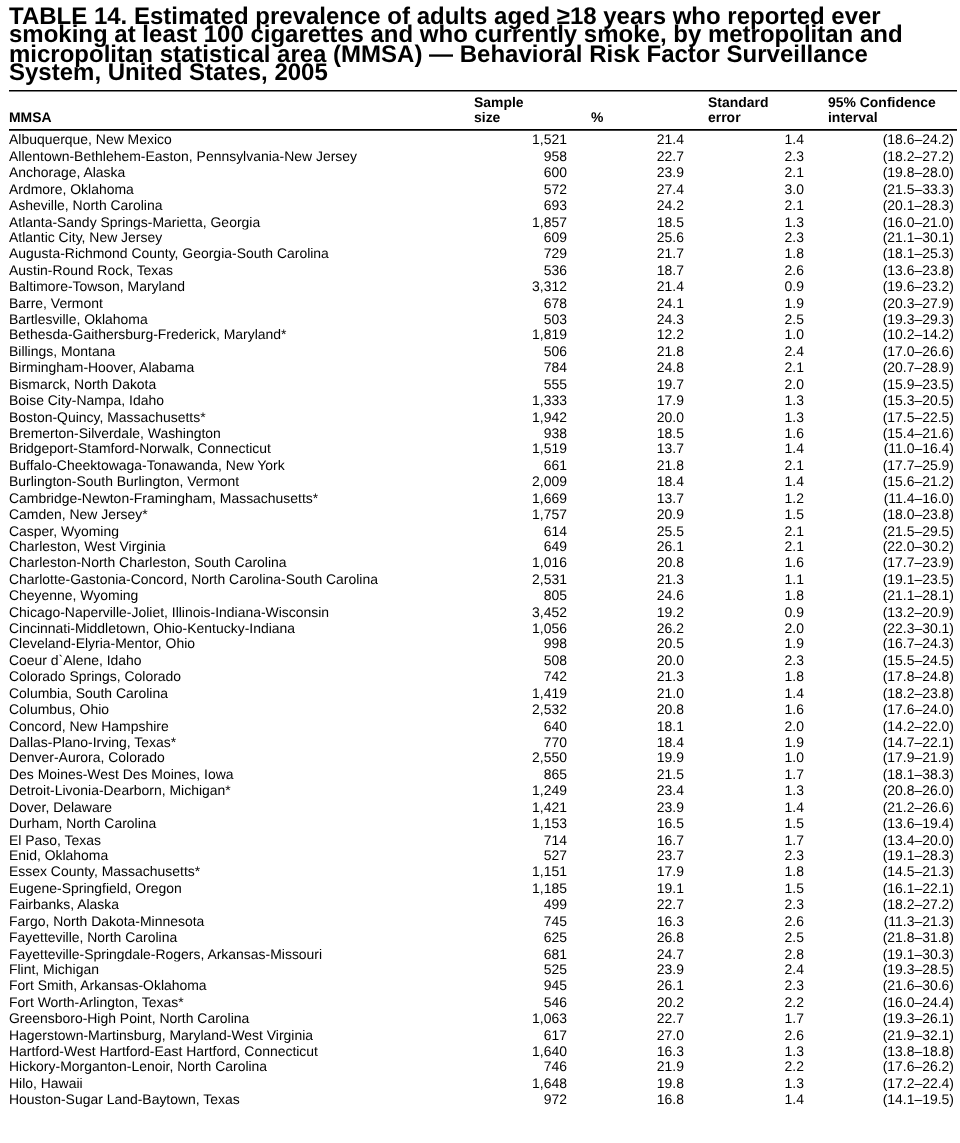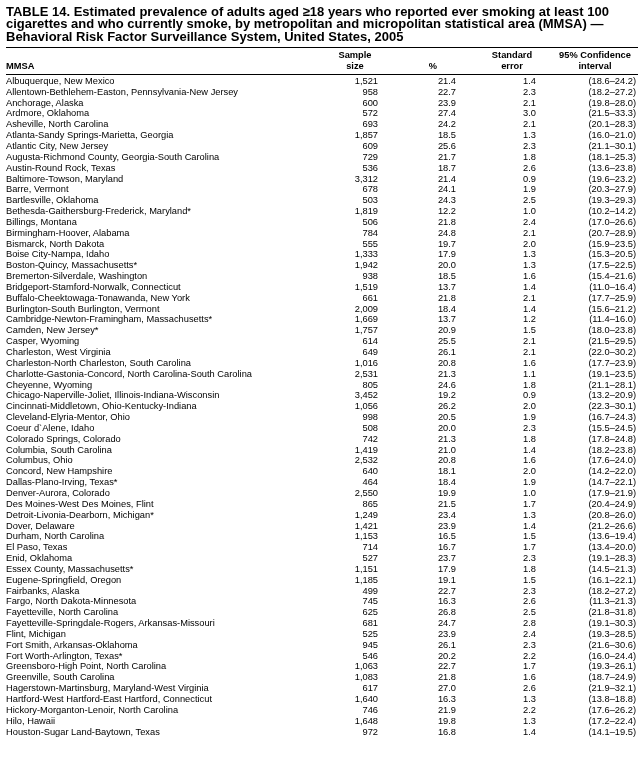--- a/index.html
+++ b/index.html
@@ -13,41 +13,41 @@
     font-family: "Liberation Sans", sans-serif;
     color: #000000;
     overflow: hidden;
   }
   .page {
     width: 640px;
     padding: 4px 4px 0 4px;
     box-sizing: border-box;
   }
   .caption {
-    font-size: 13px;
+    font-size: 16px;
     font-weight: bold;
     line-height: 12.4px;
     text-align: left;
     margin: 2px 2px 4px 2px;
   }
   table.data {
     width: 632px;
     border-collapse: collapse;
     table-layout: fixed;
     margin-left: 2px;
   }
   table.data th, table.data td {
     padding: 0;
     font-size: 9.3px;
     line-height: 10.85px;
     vertical-align: bottom;
   }
   thead th {
     font-weight: bold;
-    text-align: center;
+    text-align: left;
     padding-bottom: 1px;
   }
   thead tr.head-top th {
     border-top: 1.4px solid #000;
     padding-top: 2px;
   }
   thead tr.head-bottom th {
     border-bottom: 1.4px solid #000;
     padding-bottom: 2px;
   }
@@ -362,38 +362,38 @@
         </tr>
         <tr>
           <td class="mmsa">Concord, New Hampshire</td>
           <td class="num">640</td>
           <td class="num">18.1</td>
           <td class="num">2.0</td>
           <td class="ci">(14.2–22.0)</td>
         </tr>
         <tr>
           <td class="mmsa">Dallas-Plano-Irving, Texas*</td>
-          <td class="num">464</td>
+          <td class="num">770</td>
           <td class="num">18.4</td>
           <td class="num">1.9</td>
           <td class="ci">(14.7–22.1)</td>
         </tr>
         <tr>
           <td class="mmsa">Denver-Aurora, Colorado</td>
           <td class="num">2,550</td>
           <td class="num">19.9</td>
           <td class="num">1.0</td>
           <td class="ci">(17.9–21.9)</td>
         </tr>
         <tr>
-          <td class="mmsa">Des Moines-West Des Moines, Flint</td>
+          <td class="mmsa">Des Moines-West Des Moines, Iowa</td>
           <td class="num">865</td>
           <td class="num">21.5</td>
           <td class="num">1.7</td>
-          <td class="ci">(20.4–24.9)</td>
+          <td class="ci">(18.1–38.3)</td>
         </tr>
         <tr>
           <td class="mmsa">Detroit-Livonia-Dearborn, Michigan*</td>
           <td class="num">1,249</td>
           <td class="num">23.4</td>
           <td class="num">1.3</td>
           <td class="ci">(20.8–26.0)</td>
         </tr>
         <tr>
           <td class="mmsa">Dover, Delaware</td>
@@ -487,27 +487,20 @@
           <td class="ci">(16.0–24.4)</td>
         </tr>
         <tr>
           <td class="mmsa">Greensboro-High Point, North Carolina</td>
           <td class="num">1,063</td>
           <td class="num">22.7</td>
           <td class="num">1.7</td>
           <td class="ci">(19.3–26.1)</td>
         </tr>
         <tr>
-          <td class="mmsa">Greenville, South Carolina</td>
-          <td class="num">1,083</td>
-          <td class="num">21.8</td>
-          <td class="num">1.6</td>
-          <td class="ci">(18.7–24.9)</td>
-        </tr>
-        <tr>
           <td class="mmsa">Hagerstown-Martinsburg, Maryland-West Virginia</td>
           <td class="num">617</td>
           <td class="num">27.0</td>
           <td class="num">2.6</td>
           <td class="ci">(21.9–32.1)</td>
         </tr>
         <tr>
           <td class="mmsa">Hartford-West Hartford-East Hartford, Connecticut</td>
           <td class="num">1,640</td>
           <td class="num">16.3</td>

